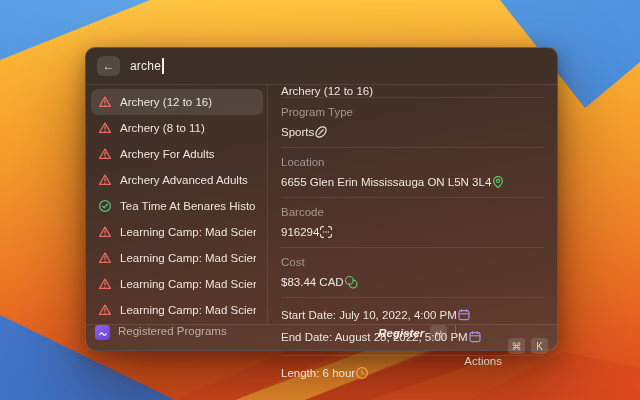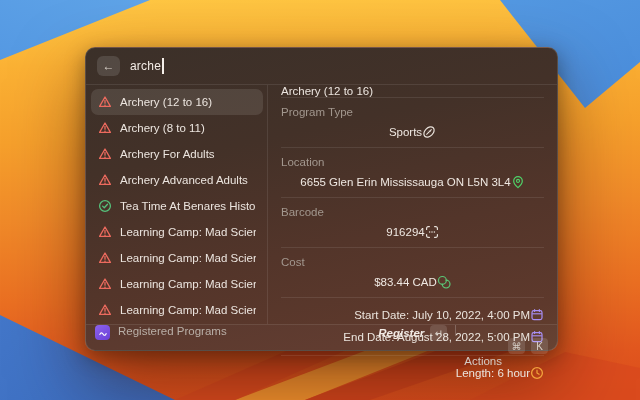--- a/index.html
+++ b/index.html
@@ -57,22 +57,22 @@
   .c-warn{color:#ec6a5e;} .c-ok{color:#55c07a;} .c-white{color:#e8e1da;}
   .c-loc{color:#4fd068;} .c-cost{color:#5bc777;} .c-cal{color:#a98ff7;} .c-clk{color:#f2a33c;}
 
   
   .detail{flex:1;min-width:0;padding:0 13px;display:flex;flex-direction:column;font-size:11.5px;}
   .d-title{height:27px;display:flex;align-items:center;color:#ece5df;
     border-bottom:1px solid rgba(255,255,255,.09);}
   .sect{border-bottom:1px solid rgba(255,255,255,.09);padding:6px 0 7px 0;}
   .sect:last-child,.sect.noline{border-bottom:none;}
   .f-label{color:#a2978e;padding:2px 0 3px 0;}
-  .f-value{display:flex;align-items:center;justify-content:center;padding:4px 0 1px 0;color:#efe8e2;}
-  .d-line{display:flex;align-items:center;justify-content:flex-end;padding:4px 0;color:#ebe4dd;}
+  .f-value{display:flex;align-items:center;justify-content:flex-start;padding:4px 0 1px 0;color:#efe8e2;}
+  .d-line{display:flex;align-items:center;justify-content:flex-start;padding:4px 0;color:#ebe4dd;}
 
   
   .footer{height:25px;flex:none;display:flex;align-items:flex-start;gap:8px;
     padding:0 9px;border-top:1px solid rgba(255,255,255,.09);background:rgba(255,255,255,.02);
     border-radius:0 0 9px 9px;font-size:11.5px;color:#b9afa7;}
   .ext-icn{width:15px;height:15px;border-radius:4px;flex:none;
     background:linear-gradient(145deg,#8d63ec,#6a3fd8);display:flex;align-items:center;justify-content:center;}
   .f-spacer{flex:1;}
   .f-btn{display:flex;align-items:center;gap:6px;cursor:default;}
   .reg{font-weight:700;color:#f2ebe5;font-style:italic;}

